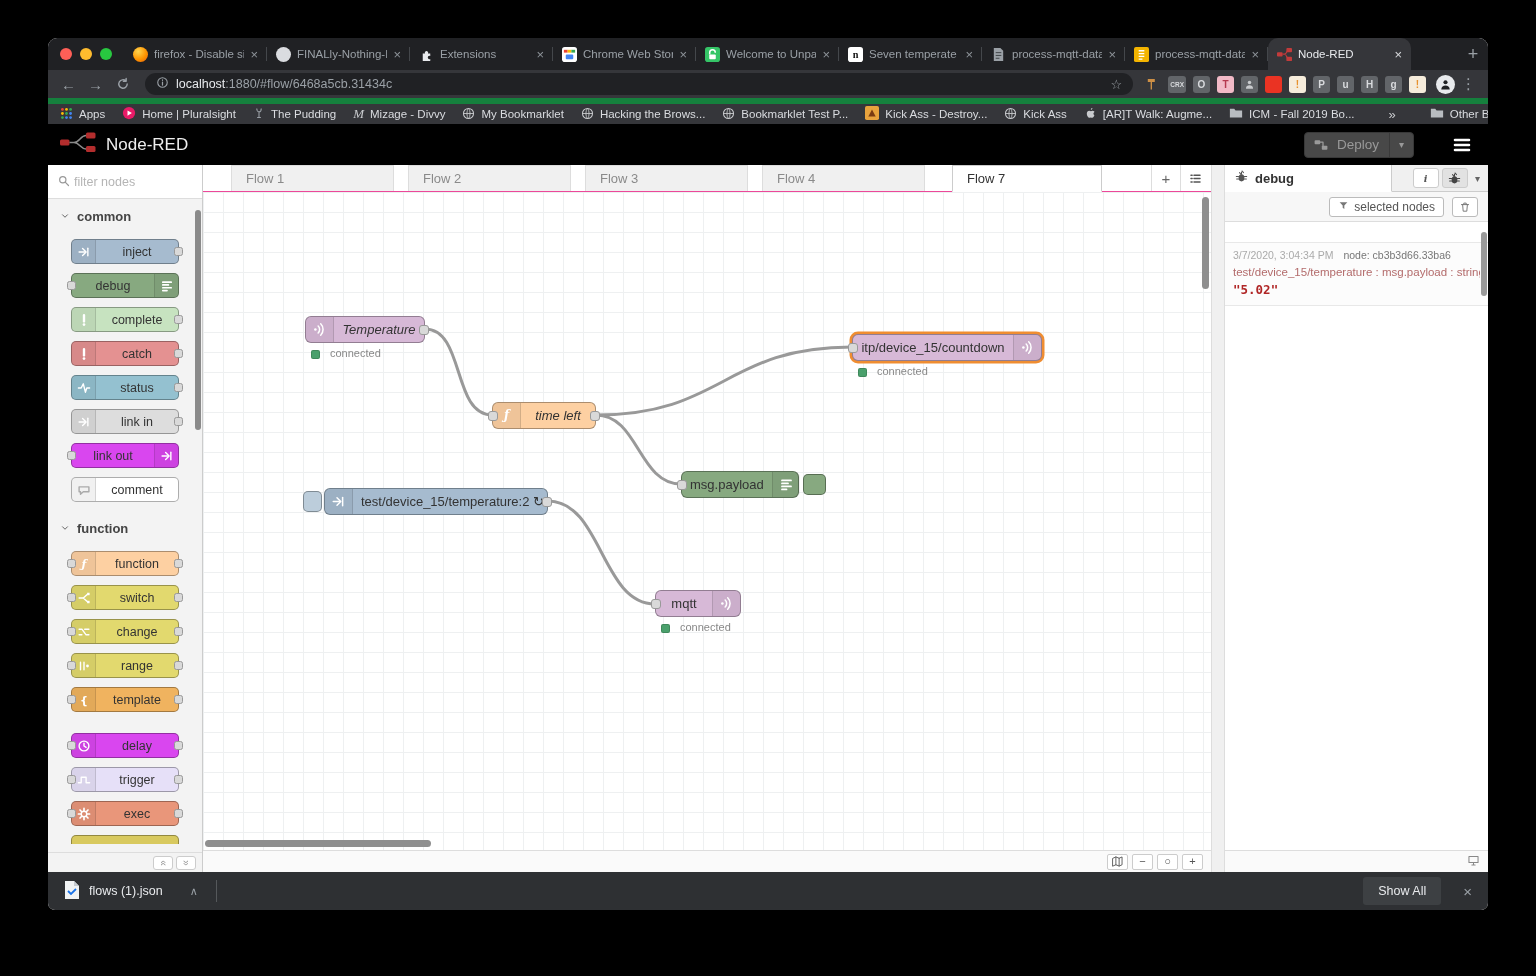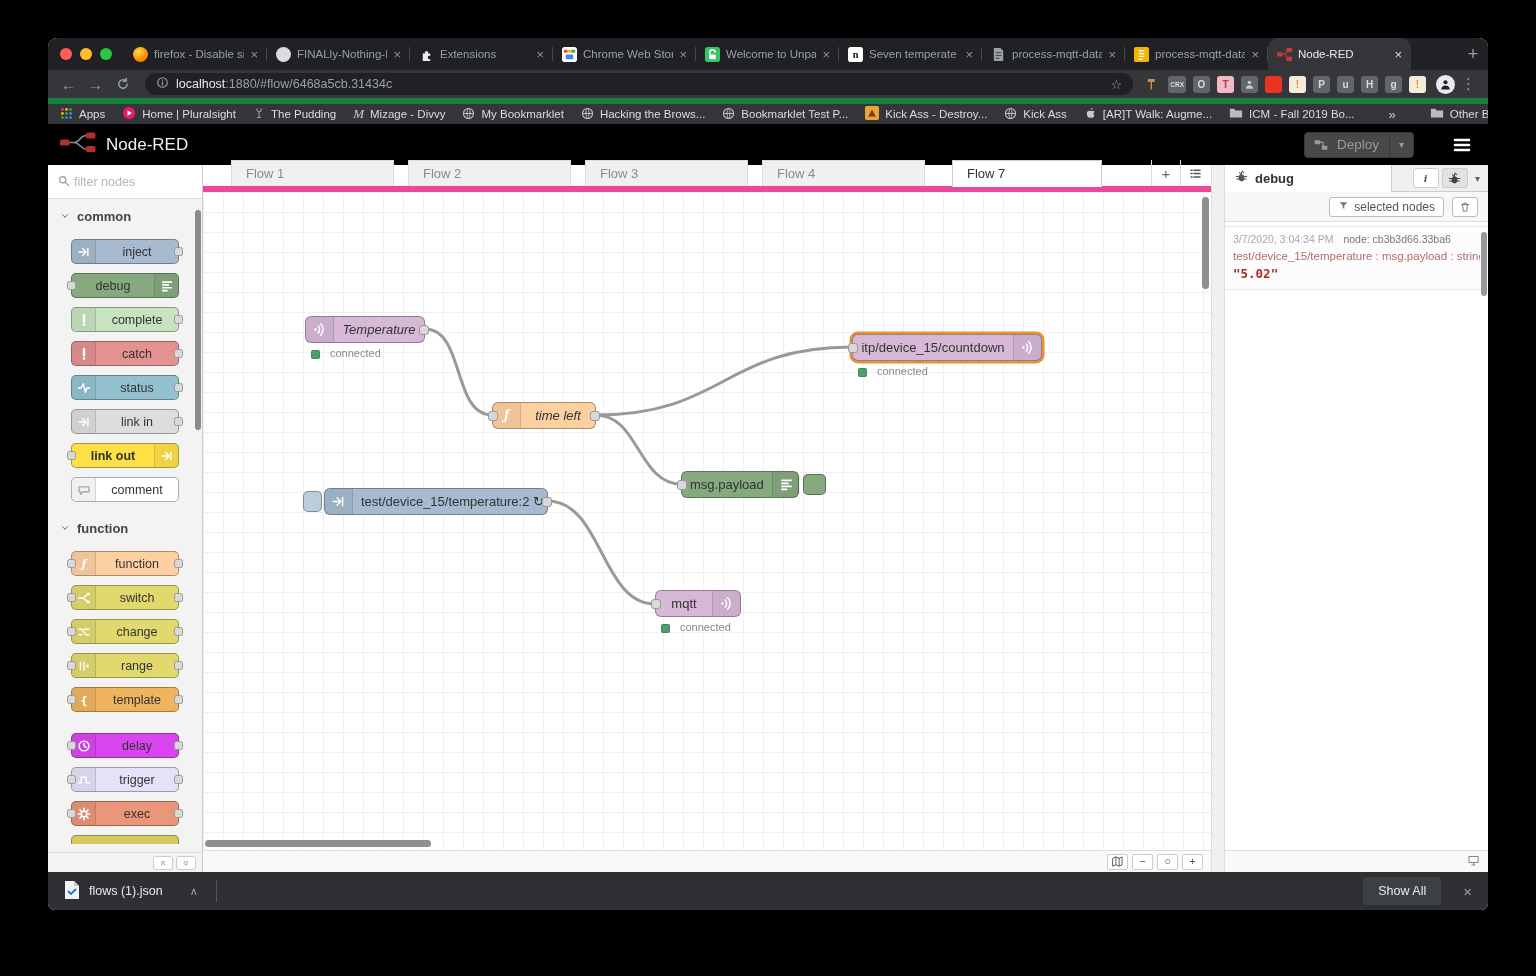--- a/index.html
+++ b/index.html
@@ -69,21 +69,21 @@
   .pnode .plab{flex:1;display:flex;align-items:center;justify-content:center;min-width:0}
   .pport{position:absolute;width:9px;height:9px;top:7px;background:#d9d9d9;border:1px solid #999;border-radius:2.5px}
   .pport.in{left:-5px}.pport.out{right:-5px}
   .partial{width:108px;height:9px;margin:9px auto 0;border:1px solid rgba(0,0,0,.32);border-bottom:none;border-radius:5px 5px 0 0;background:#d8c95f}
   .p-foot{height:20px;border-top:1px solid #ddd;background:#f3f3f3;display:flex;align-items:center;justify-content:flex-end;gap:3px;padding:0 6px;flex:none}
   .pf-btn{width:20px;height:14px;border:1px solid #ccc;background:#fff;border-radius:3px;color:#999;font-size:10px;display:flex;align-items:center;justify-content:center}
   .pf-btn span{display:inline-block;line-height:0}
   .p-scrollbar{position:absolute;right:1px;top:45px;width:6px;height:220px;background:#8a8a8a;border-radius:3px}
 
   .canvas-col{flex:1;display:flex;flex-direction:column;min-width:0;background:#fff}
-  .flowtabs{height:27px;display:flex;align-items:flex-end;border-bottom:6px solid #ec4899;background:#fff;flex:none;position:relative;z-index:2}
+  .flowtabs{height:27px;display:flex;align-items:flex-end;border-bottom:1px solid #ec4899;background:#fff;flex:none;position:relative;z-index:2}
   .ftab{width:163px;height:26px;background:#f0f0f0;border:1px solid #ddd;border-bottom:none;display:flex;align-items:center;padding:0 14px;font-size:13px;color:#8a8a8a;margin-left:14px;flex:none;white-space:nowrap;overflow:hidden}
   .ftab.first{margin-left:28px}
   .ftab.active{background:#fff;color:#333;font-weight:normal;border-color:#ccc;height:27px;margin-bottom:-1px;border-bottom:1px solid #fff;width:150px;margin-left:27px}
   .ft-spacer{flex:1}
   .ft-btn{width:29px;height:26px;border-left:1px solid #ddd;display:flex;align-items:center;justify-content:center;color:#666;font-size:15px;flex:none}
   .ft-btn.last{margin-right:2px}
 
   .canvas{flex:1;position:relative;overflow:hidden;background-image:linear-gradient(#eef0f1 1px,transparent 1px),linear-gradient(90deg,#eef0f1 1px,transparent 1px);background-size:20px 20px}
   .wires{position:absolute;left:0;top:0}
   .fnode{position:absolute;height:27px;border:1px solid rgba(0,0,0,.32);border-radius:6px;display:flex;font-size:13px;color:#333}
@@ -110,21 +110,21 @@
   .sb-tabs{height:27px;background:#f0f0f0;border-bottom:1px solid #ccc;display:flex;align-items:flex-end;flex:none}
   .sb-tab{width:167px;height:27px;background:#fff;border-right:1px solid #ccc;display:flex;align-items:center;gap:7px;padding:0 10px;font-size:13px;font-weight:bold;color:#333;margin-bottom:-1px;border-bottom:1px solid #fff}
   .sb-btnrow{flex:1;display:flex;align-items:center;justify-content:flex-end;gap:3px;padding:0 4px 3px}
   .sb-btn{width:26px;height:20px;border:1px solid #ccc;background:#fff;border-radius:3px;display:flex;align-items:center;justify-content:center;color:#555}
   .sb-btn.active{background:#e2e2e2}
   .sb-chev{color:#666;font-size:10px;padding:0 4px}
   .sb-toolbar{height:30px;background:#f7f7f7;border-bottom:1px solid #ddd;display:flex;align-items:center;justify-content:flex-end;gap:8px;padding:0 10px;flex:none}
   .filter-btn{height:20px;border:1px solid #bbb;background:#fff;border-radius:3px;display:flex;align-items:center;gap:5px;padding:0 8px;font-size:12px;color:#555}
   .trash-btn{width:26px;height:20px;border:1px solid #bbb;background:#fff;border-radius:3px;display:flex;align-items:center;justify-content:center;color:#777}
   .sb-msgs{flex:1;overflow:hidden;background:#fff}
-  .dmsg{border-top:1px solid #e8e8e8;border-bottom:1px solid #e8e8e8;padding:6px 8px 8px;margin-top:4px;background:#fcfcfc}
+  .dmsg{border-top:1px solid #e8e8e8;border-bottom:1px solid #e8e8e8;padding:6px 8px 8px;margin-top:20px;background:#fcfcfc}
   .dmeta{font-size:10.5px;color:#aaa;display:flex;gap:10px;white-space:nowrap}
   .dmeta .dnode{color:#777}
   .dtopic{font-size:11.5px;color:#b36b6b;margin-top:5px;white-space:nowrap;overflow:hidden}
   .dval{font-family:"DejaVu Sans Mono",monospace;font-size:12.5px;color:#b02626;margin-top:4px;font-weight:bold}
   .sb-scrollbar{position:absolute;right:1px;top:67px;width:6px;height:64px;background:#999;border-radius:3px}
   .sb-foot{height:22px;border-top:1px solid #ddd;background:#fafafa;display:flex;align-items:center;justify-content:flex-end;padding:0 8px;flex:none}
 
   
   .downloadbar{height:38px;background:#2e3033;display:flex;align-items:center;padding:0 16px;flex:none}
   .dl-file{display:flex;align-items:center;gap:9px;color:#e8eaed;font-size:12.5px}
@@ -486,21 +486,21 @@
               <span class="pic left">
                 <svg width="14" height="14" viewBox="0 0 20 20" fill="none" stroke="#fff" stroke-width="2" stroke-linecap="round" stroke-linejoin="round">
                   <path d="M3 10h9"></path>
                   <path d="M8 5l5 5-5 5"></path>
                   <path d="M15.5 4.5v11"></path>
                 </svg>
               </span>
               <span class="plab">link in</span>
               <span class="pport out"></span>
             </div>
-            <div class="pnode" style="background: #fde047; font-weight: bold;">
+            <div class="pnode" style="background: #d946ef;">
               <span class="pic right">
                 <svg width="14" height="14" viewBox="0 0 20 20" fill="none" stroke="#fff" stroke-width="2" stroke-linecap="round" stroke-linejoin="round">
                   <path d="M3 10h9"></path>
                   <path d="M8 5l5 5-5 5"></path>
                   <path d="M15.5 4.5v11"></path>
                 </svg>
               </span>
               <span class="plab">link out</span>
               <span class="pport in"></span>
             </div>

